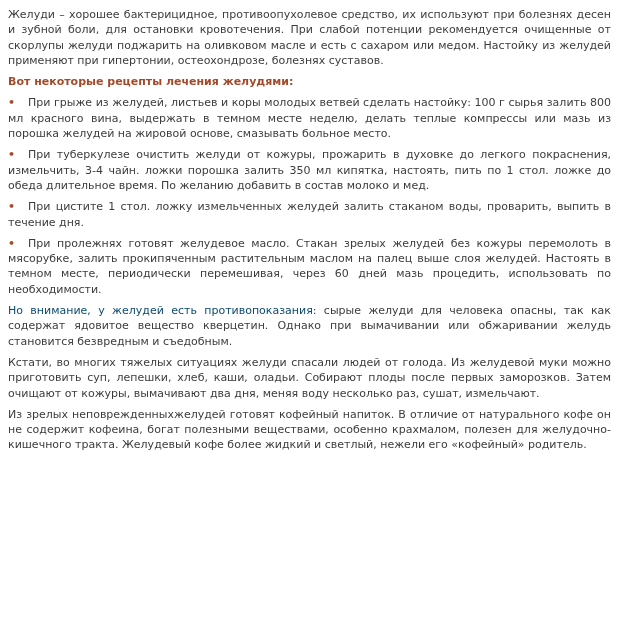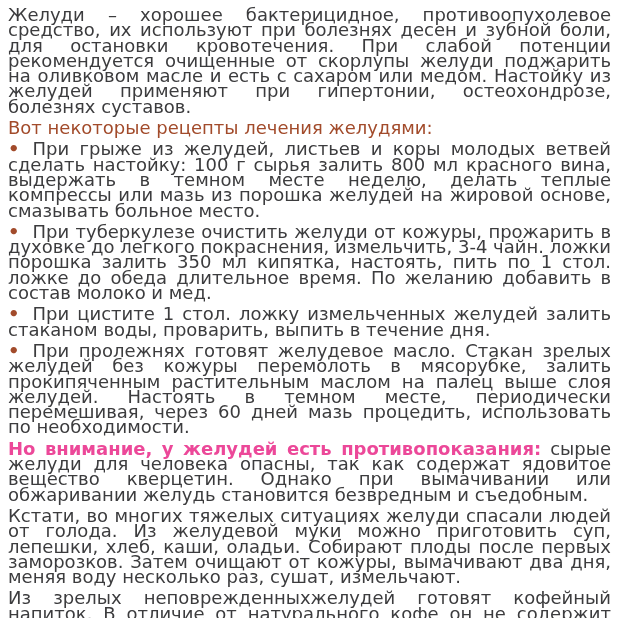--- a/index.html
+++ b/index.html
@@ -11,37 +11,37 @@
     height: 618px;
     background: #ffffff;
     overflow: hidden;
     font-family: "DejaVu Sans", "Liberation Sans", sans-serif;
   }
   .page {
     padding: 7px 9px 0 8px;
   }
   .para {
     margin: 0 0 6px 0;
-    font-size: 18px;
+    font-size: 11px;
     line-height: 15.3px;
     color: #3c3c3e;
     text-align: justify;
   }
   .heading {
-    font-weight: normal;
+    font-weight: bold;
     color: #a24b2b;
   }
   .bullet {
     color: #a24b2b;
     font-weight: bold;
     margin-right: 13px;
   }
   .warn-label {
-    font-weight: bold;
-    color: #ec4899;
+    font-weight: normal;
+    color: #0c4a6e;
   }
 </style>
 </head>
 <body>
 
 <div class="page">
 
   <p class="para">Желуди – хорошее бактерицидное, противоопухолевое средство, их используют при болезнях десен и зубной боли, для остановки кровотечения. При слабой потенции рекомендуется очищенные от скорлупы желуди поджарить на оливковом масле и есть с сахаром или медом. Настойку из желудей применяют при гипертонии, остеохондрозе, болезнях суставов.</p>
 
   <p class="para heading">Вот некоторые рецепты лечения желудями:</p>

